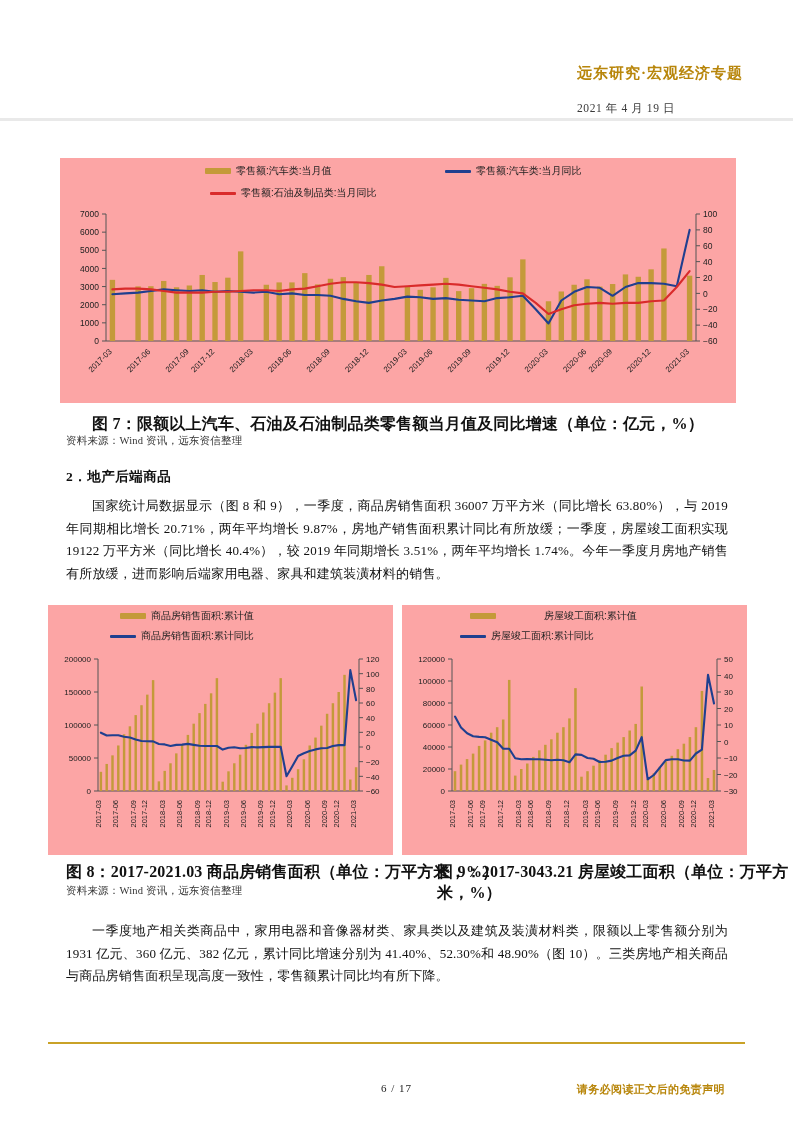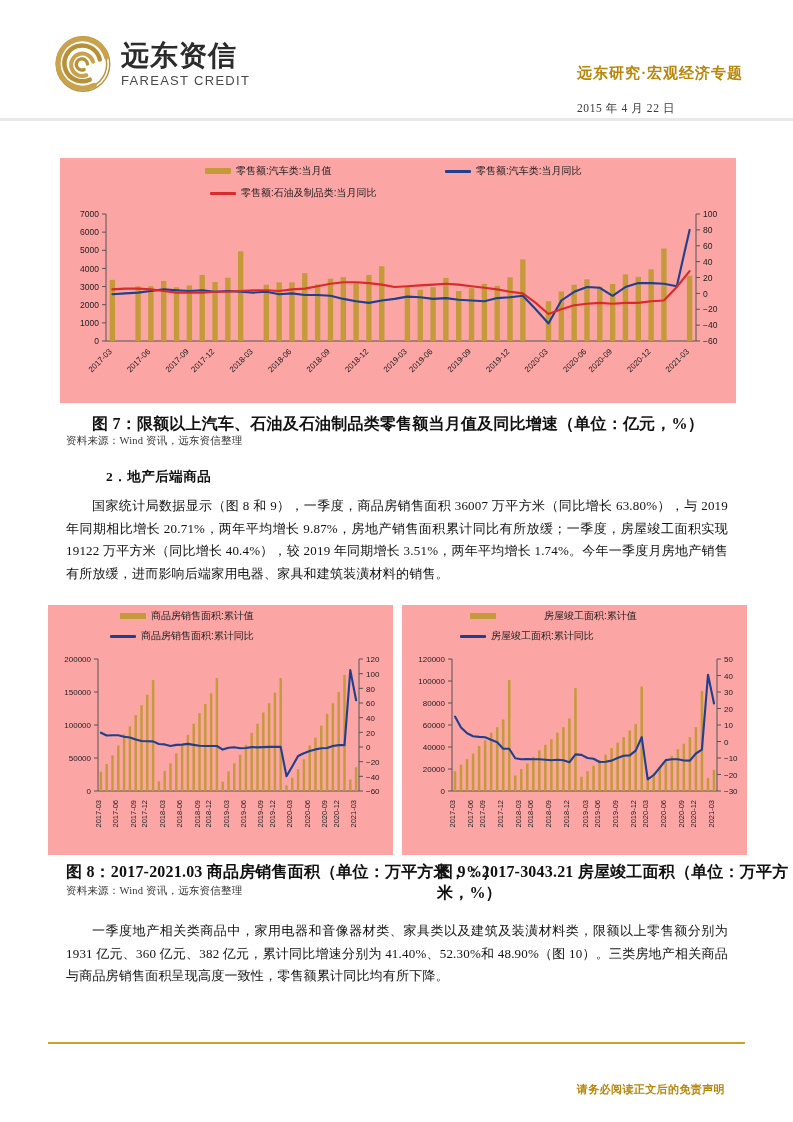--- a/index.html
+++ b/index.html
@@ -41,39 +41,23 @@
   .foot-rule { position:absolute; left:48px; top:1042px; width:697px; height:2px; background:#c9a227; }
   .foot-page { position:absolute; top:1082px; left:0; width:793px; text-align:center; font-size:11px; color:#222; letter-spacing:1px; }
   .foot-note { position:absolute; top:1082px; right:68px; font-size:11px; font-weight:bold; color:#b8860b; letter-spacing:0.4px; }
 </style>
 </head>
 <body>
 
 <div class="page">
 
   <div class="header">
-    <div class="logo-wrap">
-      <svg class="logo-mark" viewBox="0 0 100 100">
-        <g fill="none" stroke-linecap="round">
-          <ellipse cx="50" cy="50" rx="45" ry="46" stroke="#b89038" stroke-width="8"></ellipse>
-          <ellipse cx="50" cy="50" rx="45" ry="46" stroke="#ffffff" stroke-width="3"></ellipse>
-          <path d="M92 38 A44 44 0 1 0 70 88" stroke="#caa24c" stroke-width="9" fill="none"></path>
-          <path d="M80 42 A32 32 0 1 0 62 78" stroke="#b89038" stroke-width="8" fill="none"></path>
-          <path d="M68 46 A20 20 0 1 0 56 70" stroke="#caa24c" stroke-width="7" fill="none"></path>
-          <path d="M58 50 A10 10 0 1 0 52 60" stroke="#b89038" stroke-width="6" fill="none"></path>
-        </g>
-      </svg>
-      <div class="logo-text">
-        <div class="logo-cn">远东资信</div>
-        <div class="logo-en">FAREAST CREDIT</div>
-      </div>
-    </div>
     <div class="hdr-right">
       <div class="hdr-title">远东研究·宏观经济专题</div>
-      <div class="hdr-date">2015 年 4 月 22 日</div>
+      <div class="hdr-date">2021 年 4 月 19 日</div>
     </div>
     <div class="hdr-rule"></div>
   </div>
 
   <div class="chart-box" style="left:60px; top:158px; width:676px; height:245px;">
 
     <div class="legend" style="left:145px; top:6px;">
       <span class="lg-swatch" style="background:#c49a3a;"></span>
       <span>零售额:汽车类:当月值</span>
     </div>
@@ -183,21 +167,21 @@
         <text x="0" y="0" font-size="8" fill="#222" font-family="&quot;Liberation Sans&quot;, sans-serif" text-anchor="end" transform="translate(527.0,144) rotate(-45)">2020-06</text>
         <text x="0" y="0" font-size="8" fill="#222" font-family="&quot;Liberation Sans&quot;, sans-serif" text-anchor="end" transform="translate(552.6,144) rotate(-45)">2020-09</text>
         <text x="0" y="0" font-size="8" fill="#222" font-family="&quot;Liberation Sans&quot;, sans-serif" text-anchor="end" transform="translate(591.1,144) rotate(-45)">2020-12</text>
         <text x="0" y="0" font-size="8" fill="#222" font-family="&quot;Liberation Sans&quot;, sans-serif" text-anchor="end" transform="translate(629.6,144) rotate(-45)">2021-03</text>
       </svg>
   </div>
 
   <div class="fig-cap" style="left:60px; top:414px; width:676px; text-align:center;">图 7：限额以上汽车、石油及石油制品类零售额当月值及同比增速（单位：亿元，%）</div>
   <div class="src-note" style="left:66px; top:434px;">资料来源：Wind 资讯，远东资信整理</div>
 
-  <div class="sec-head" style="left:66px; top:468px;margin-left:40px;">2．地产后端商品</div>
+  <div class="sec-head" style="left:66px; top:468px;">2．地产后端商品</div>
   <div class="para" style="left:66px; top:495px; width:662px; text-indent:26px;">国家统计局数据显示（图 8 和 9），一季度，商品房销售面积 36007 万平方米（同比增长 63.80%），与 2019 年同期相比增长 20.71%，两年平均增长 9.87%，房地产销售面积累计同比有所放缓；一季度，房屋竣工面积实现 19122 万平方米（同比增长 40.4%），较 2019 年同期增长 3.51%，两年平均增长 1.74%。今年一季度月房地产销售有所放缓，进而影响后端家用电器、家具和建筑装潢材料的销售。</div>
 
   <div class="chart-box" style="left:48px; top:605px; width:345px; height:250px;">
     <div class="legend" style="left:72px; top:4px;">
       <span class="lg-swatch" style="background:#c49a3a;"></span>
       <span>商品房销售面积:累计值</span>
     </div>
     <div class="legend" style="left:62px; top:24px;">
       <span class="lg-line" style="background:#1f3f8f;"></span>
       <span>商品房销售面积:累计同比</span>
@@ -412,15 +396,16 @@
       </svg>
   </div>
 
   <div class="fig-cap" style="left:66px; top:862px;">图 8：2017-2021.03 商品房销售面积（单位：万平方米，%）</div>
   <div class="fig-cap" style="left:437px; top:862px;">图 9：2017-3043.21 房屋竣工面积（单位：万平方米，%）</div>
   <div class="src-note" style="left:66px; top:884px;">资料来源：Wind 资讯，远东资信整理</div>
 
   <div class="para" style="left:66px; top:920px; width:662px; text-indent:26px;">一季度地产相关类商品中，家用电器和音像器材类、家具类以及建筑及装潢材料类，限额以上零售额分别为 1931 亿元、360 亿元、382 亿元，累计同比增速分别为 41.40%、52.30%和 48.90%（图 10）。三类房地产相关商品与商品房销售面积呈现高度一致性，零售额累计同比均有所下降。</div>
 
   <div class="foot-rule"></div>
+  <div class="foot-page">6 / 17</div>
   <div class="foot-note">请务必阅读正文后的免责声明</div>
 
 </div>
 
 </body></html>

